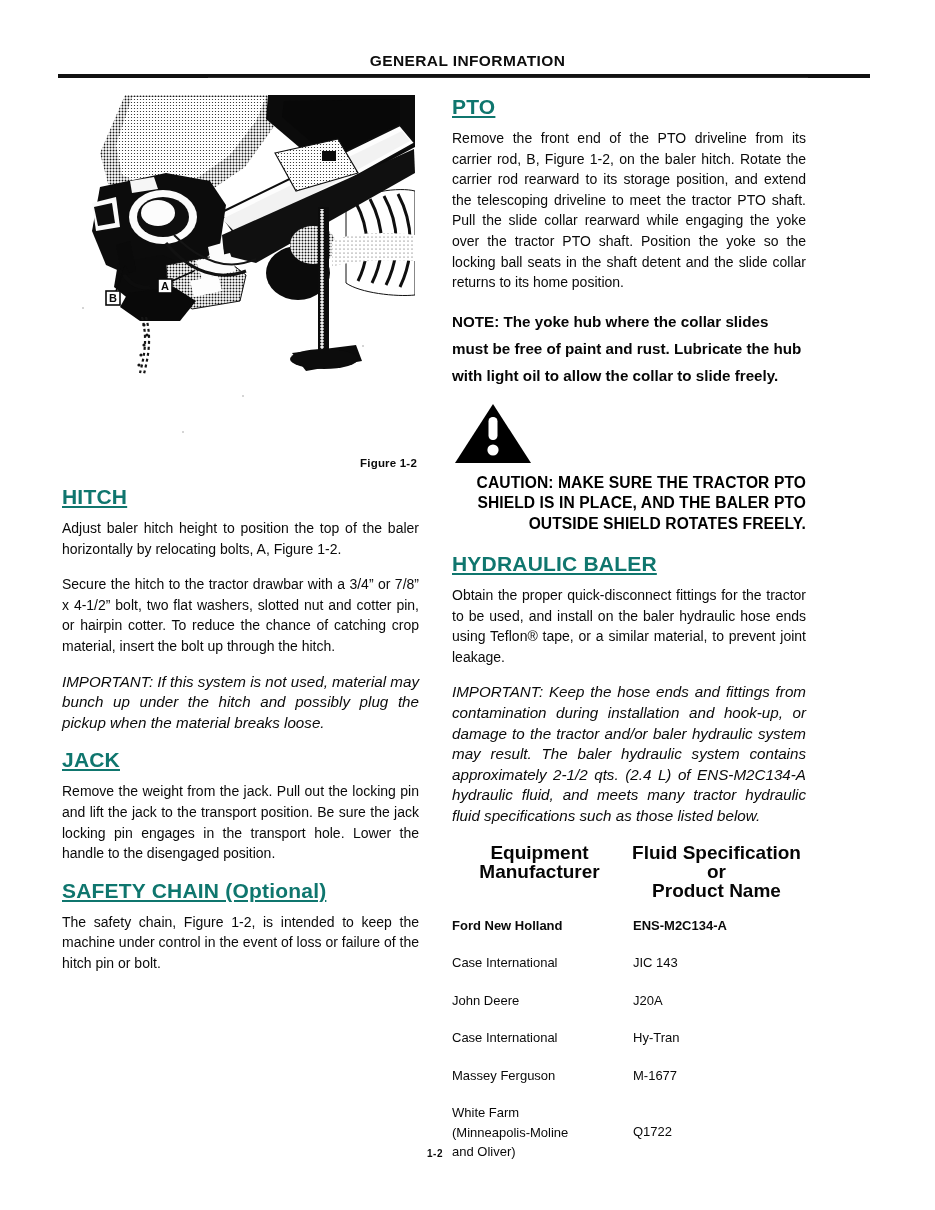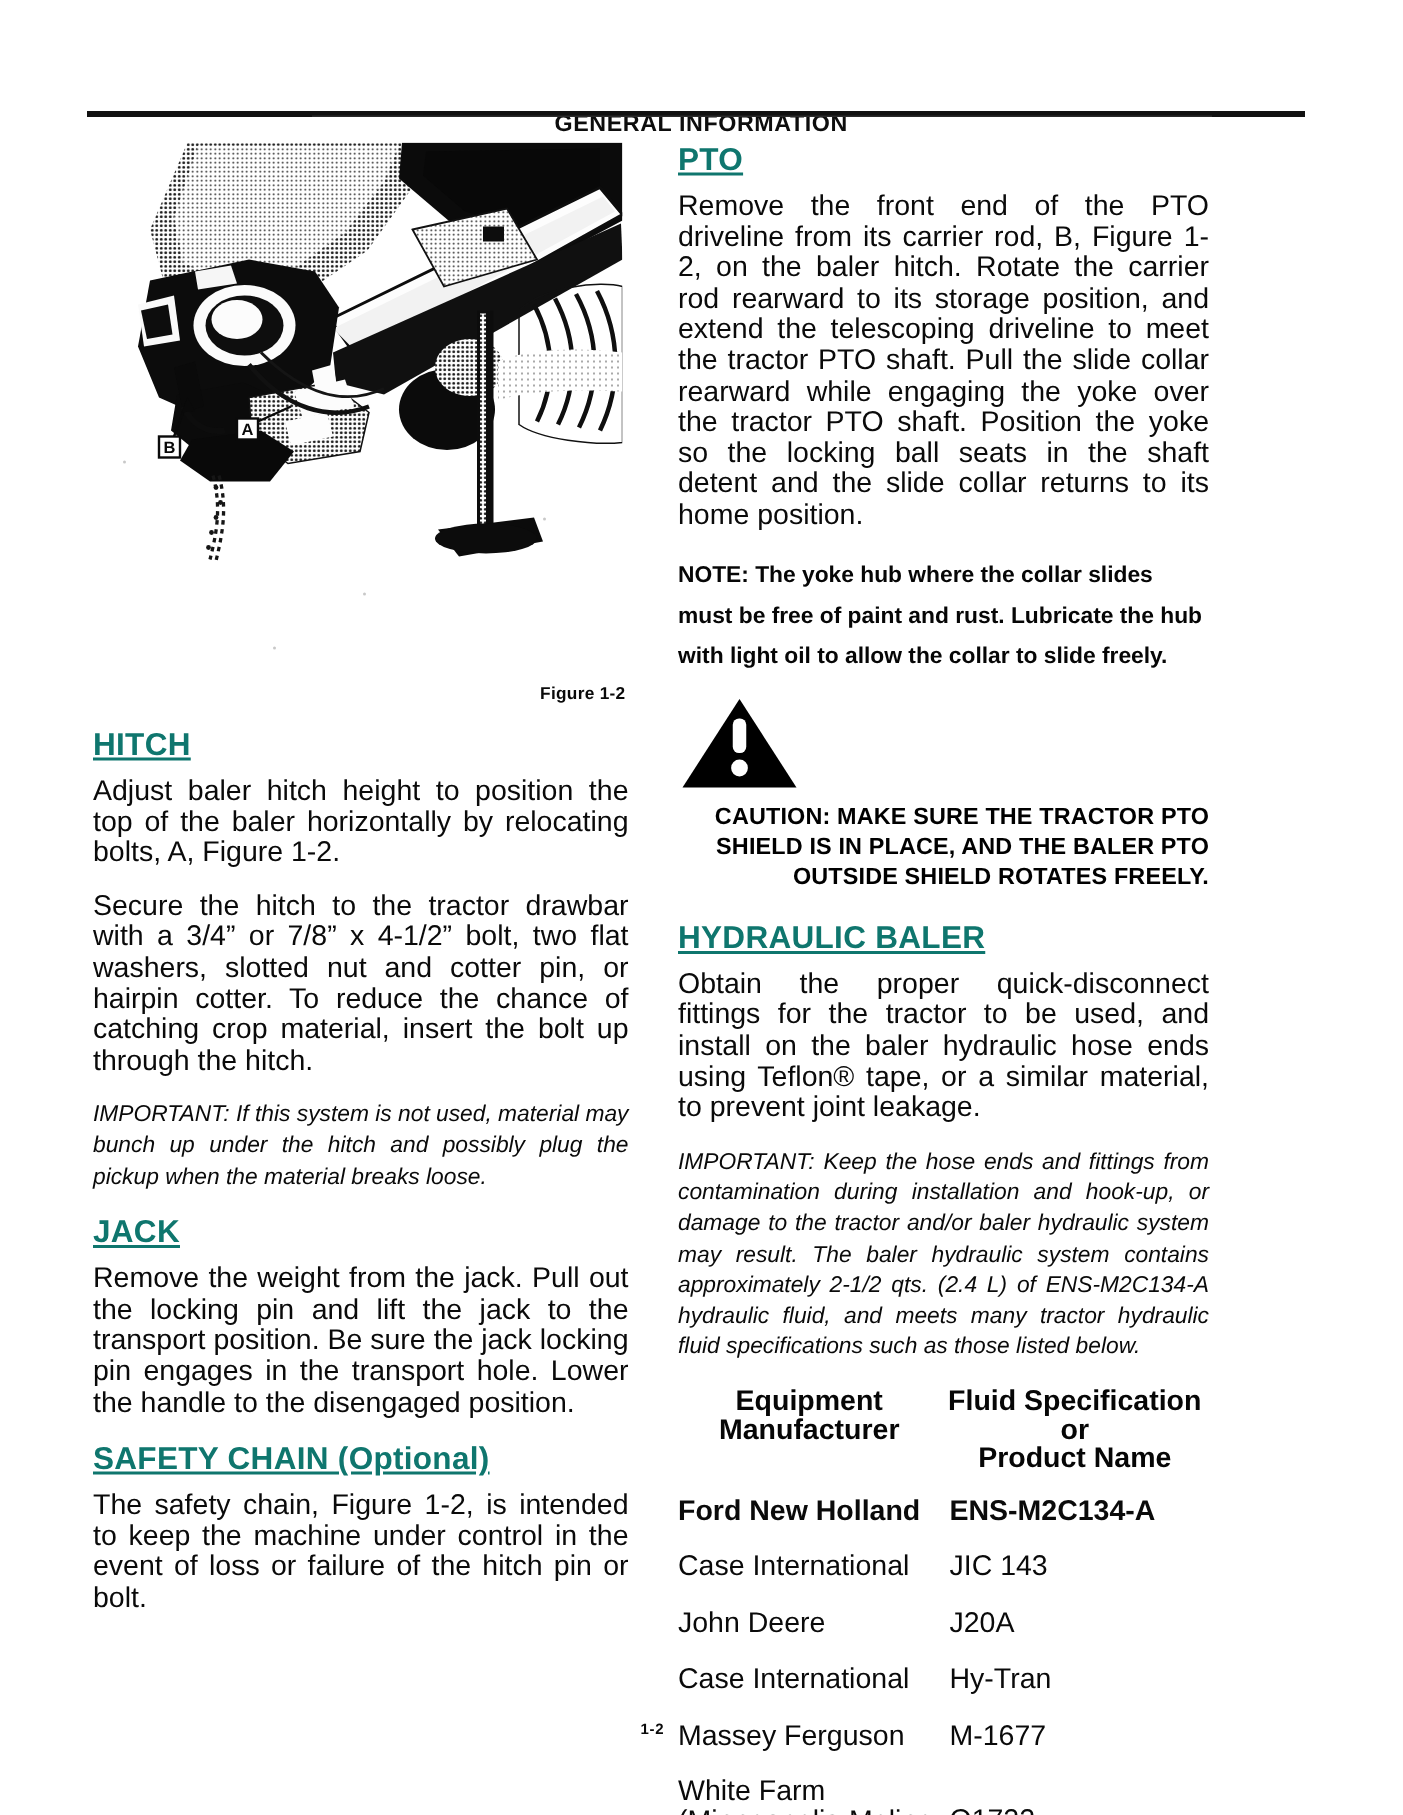--- a/index.html
+++ b/index.html
@@ -27,21 +27,20 @@
   .header-title {
     position: absolute;
     left: 0;
     top: 52px;
     width: 935px;
     text-align: center;
     font-size: 15.5px;
     font-weight: bold;
     letter-spacing: 0.4px;
     color: #0d0d0d;
-    margin-top: 22px;
   }
   .header-rule {
     position: absolute;
     left: 58px;
     top: 74px;
     width: 812px;
     height: 4px;
     background: #111;
   }
   .header-rule::after {
@@ -71,21 +70,21 @@
   
   h2.sec {
     font-size: 21px;
     font-weight: bold;
     margin: 0 0 9px 0;
     letter-spacing: 0.2px;
     color: #0f766e;
     text-decoration: underline;
   }
   p.body {
-    font-size: 19px;
+    font-size: 14px;
     line-height: 20.6px;
     margin: 0 0 15px 0;
     text-align: justify;
     color: #0a0a0a;
     -webkit-hyphens: none;
     hyphens: none;
   }
   p.body.last { margin-bottom: 0; }
   p.ital {
     font-style: italic;
@@ -159,21 +158,21 @@
     font-weight: bold;
     line-height: 19px;
     padding: 0 0 16px 0;
     text-align: center;
     vertical-align: top;
     color: #060606;
   }
   .fluid-table th.c1 { width: 175px; }
   .fluid-table th.c2 { width: 179px; }
   .fluid-table td {
-    font-size: 19px;
+    font-size: 13px;
     line-height: 19.5px;
     padding: 0 0 18px 0;
     vertical-align: top;
     text-align: left;
     color: #0a0a0a;
   }
   .fluid-table tr.bold td { font-weight: bold; }
   .fluid-table td.c2 { padding-left: 6px; }
   .fluid-table tr.multiline td { padding-bottom: 6px; }
   .fluid-table td.mid { padding-top: 19px; }

